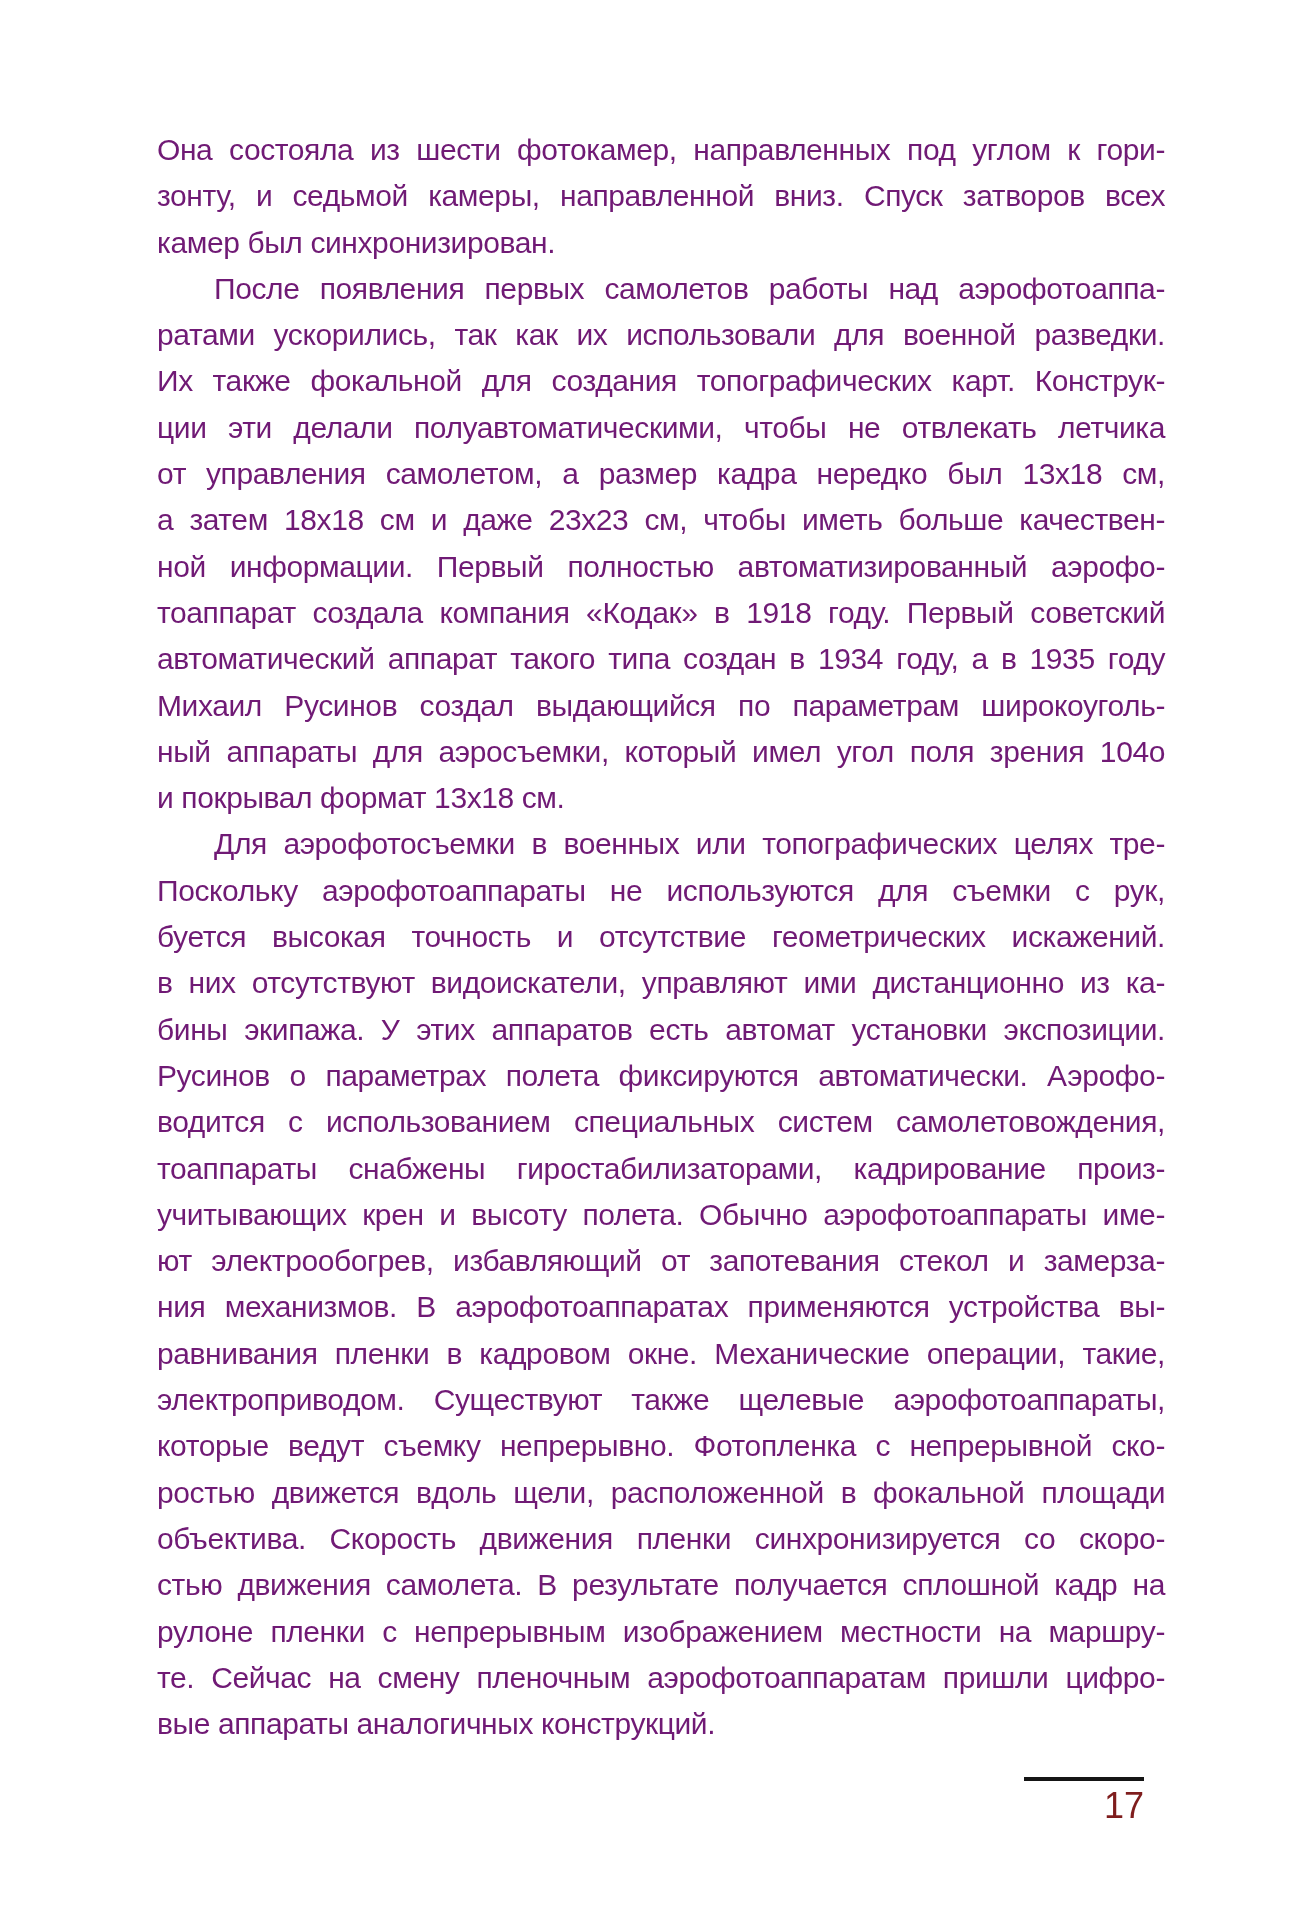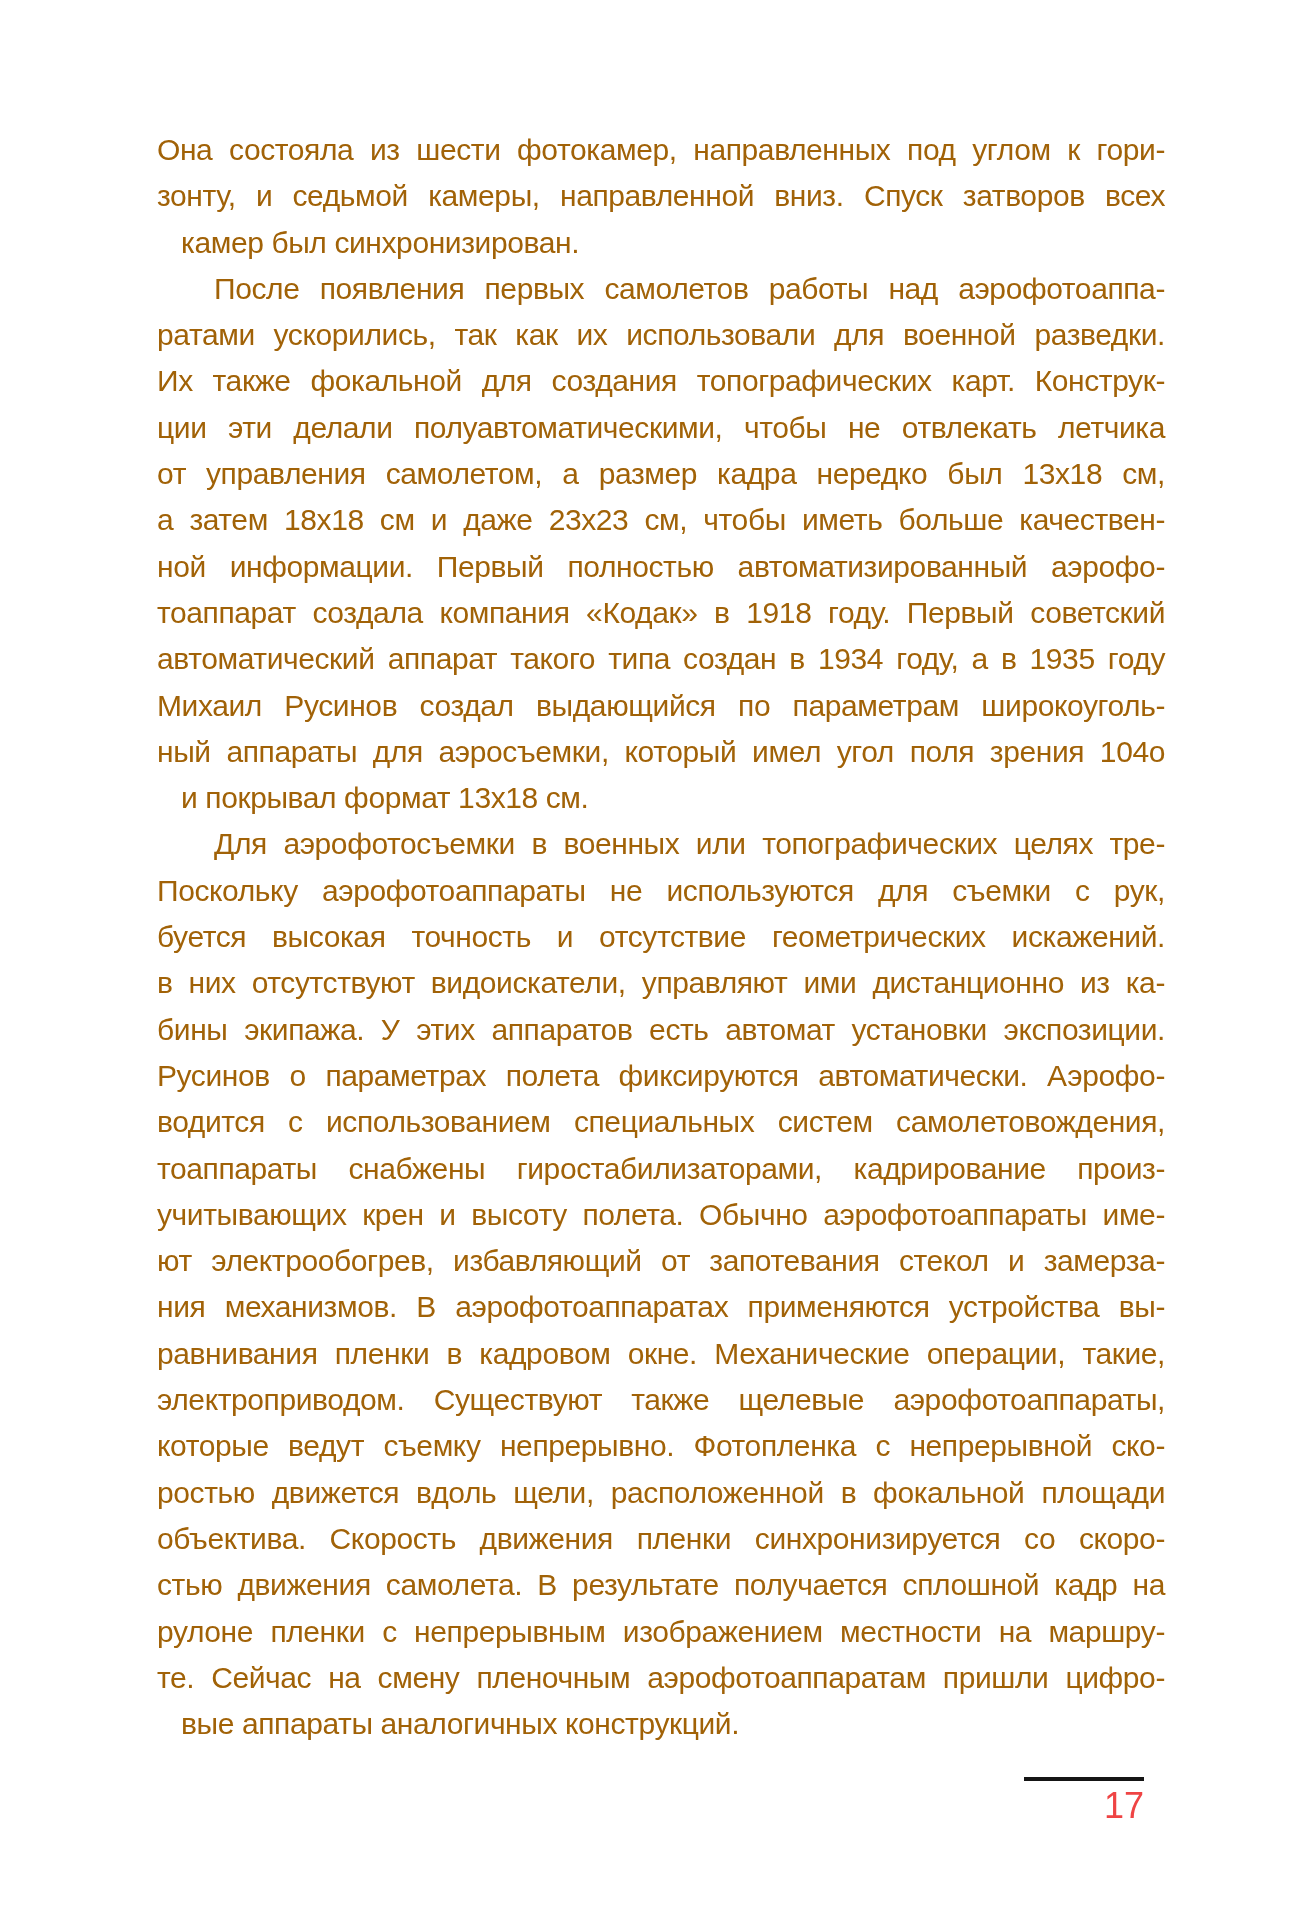--- a/index.html
+++ b/index.html
@@ -19,57 +19,56 @@
     left: 0; top: 0;
     width: 1300px;
     height: 1930px;
     background: #ffffff;
   }
   .text-block {
     position: absolute;
     left: 157px;
     top: 127px;
     width: 1008px;
-    color: #a16207;
+    color: #701a75;
     font-size: 30px;
     letter-spacing: -0.4px;
   }
   .line {
     display: block;
     height: 46.3px;
     line-height: 46.3px;
     text-align: justify;
     text-align-last: justify;
     white-space: normal;
     overflow: visible;
   }
   .line.para-end {
     text-align-last: left;
-    margin-left: 24px;
   }
   .line.indent {
     text-indent: 57px;
   }
   .footer-rule {
     position: absolute;
     left: 1024px;
     top: 1777px;
     width: 120px;
     height: 4px;
     background: #151515;
   }
   .page-number {
     position: absolute;
     left: 1024px;
     top: 1786px;
     width: 120px;
     text-align: right;
     font-size: 36px;
     line-height: 40px;
-    color: #ef4444;
+    color: #7f1d1d;
   }
 </style>
 </head>
 <body>
 
 <div class="page">
   <div class="text-block">
       <div class="line">Она состояла из шести фотокамер, направленных под углом к гори-</div>
       <div class="line">зонту, и седьмой камеры, направленной вниз. Спуск затворов всех</div>
       <div class="line para-end">камер был синхронизирован.</div>

